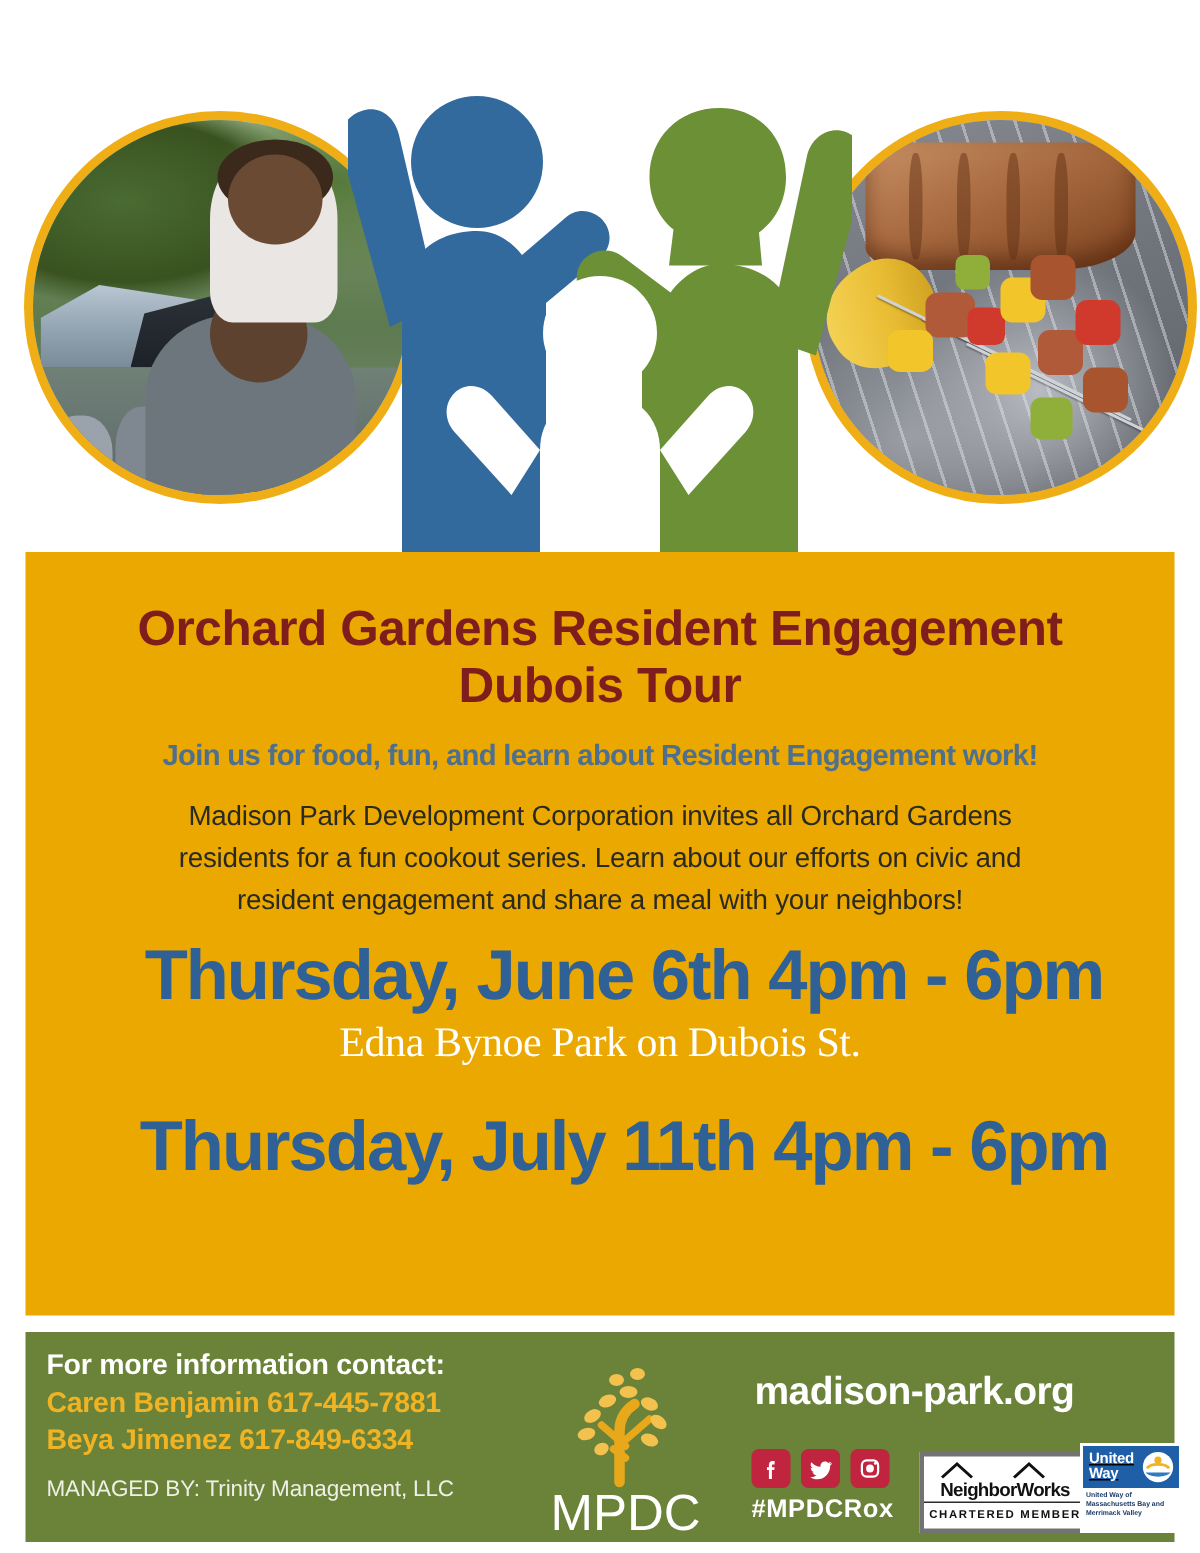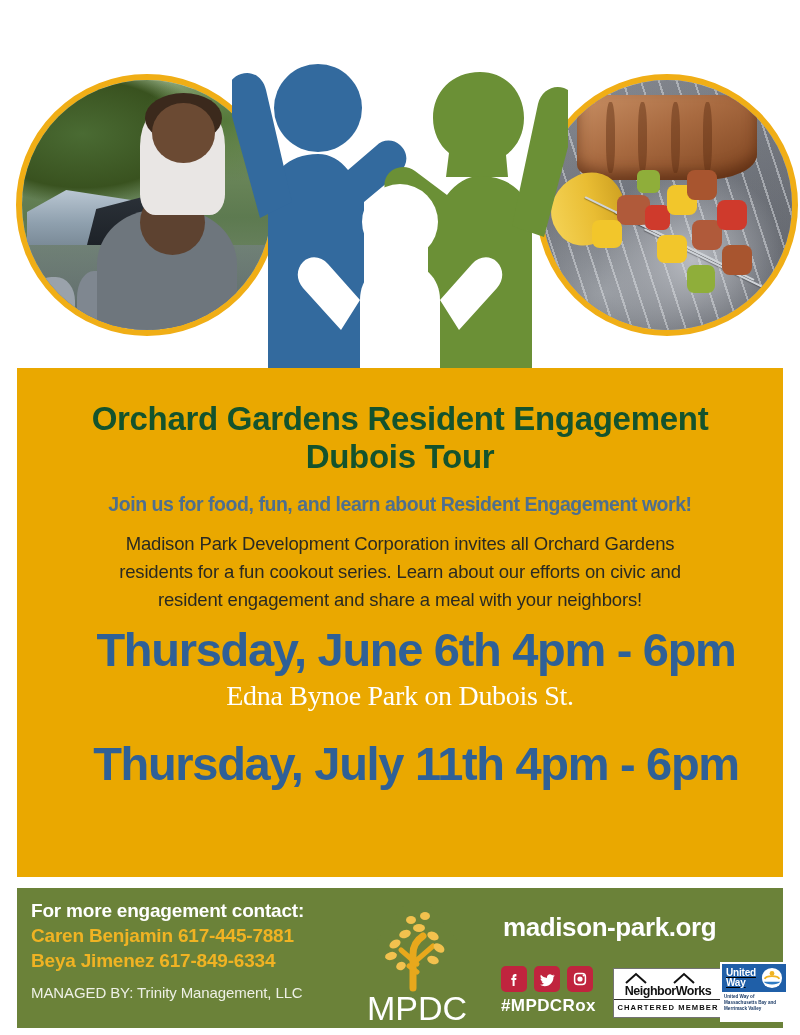--- a/index.html
+++ b/index.html
@@ -68,21 +68,21 @@
   .kb{position:absolute;border-radius:26%;}
   .pr-skewer{position:absolute;background:#cfd3d8;height:2px;border-radius:2px;
       box-shadow:0 1px 1px rgba(0,0,0,.3);}
 
   
   .figures{position:absolute;left:232px;top:50px;width:336px;height:322px;}
 
   
   .gold{position:absolute;left:17px;top:368px;width:766px;height:509px;
         background:#EAA800;}
-  .title{color:#14532d;font-weight:bold;text-align:center;
+  .title{color:#7f1d1d;font-weight:bold;text-align:center;
          font-size:33px;line-height:1.16;letter-spacing:-.3px;
          padding:32px 26px 0;}
   .subtitle{color:#4E6F8E;font-weight:bold;text-align:center;
             font-size:19.5px;letter-spacing:-.45px;padding:16px 14px 0;}
   .body-copy{color:#2a2a22;text-align:center;font-size:18.5px;
              line-height:1.52;padding:14px 78px 0;letter-spacing:-.15px;}
   .date-line{color:#2F6096;font-weight:bold;text-align:center;
              font-size:47px;line-height:1.04;letter-spacing:-1.3px;
              padding-top:12px;padding-left:32px;}
   .place-line{color:#ffffff;text-align:center;font-size:28px;
@@ -101,21 +101,21 @@
   .f-logo{position:absolute;left:330px;top:4px;width:140px;height:134px;}
   .f-url{position:absolute;left:486px;top:24px;color:#fff;font-weight:bold;
          font-size:26px;letter-spacing:-.4px;}
   .socials{position:absolute;left:484px;top:78px;display:flex;gap:7px;}
   .soc{width:26px;height:26px;border-radius:5px;background:#C0243E;
        display:flex;align-items:center;justify-content:center;}
   .hashtag{position:absolute;left:484px;top:108px;color:#fff;font-weight:bold;
            font-size:17px;letter-spacing:.4px;}
 
   .nw{position:absolute;left:613px;top:968px;width:108px;height:48px;
-      background:#fff;border:1px solid #737373;}
+      background:#fff;border:3px solid #737373;}
   .nw-top{height:30px;position:relative;}
   .nw-name{position:absolute;left:0;right:0;bottom:1px;text-align:center;
            font-size:12.5px;font-weight:bold;color:#111;letter-spacing:-.5px;}
   .nw-bar{height:16px;background:#fff;border-top:1px solid #2b2b2b;
           text-align:center;font-size:7.6px;font-weight:bold;color:#111;
           letter-spacing:1.1px;line-height:16px;}
   .uw{position:absolute;left:720px;top:962px;width:64px;height:56px;
       background:#fff;padding:2px;}
   .uw-top{height:28px;background:#1F5FA8;display:flex;align-items:center;text-decoration:underline;}
   .uw-words{color:#fff;font-size:10px;font-weight:bold;line-height:1.02;
@@ -219,21 +219,21 @@
   </div>
 
   <div class="evt2">
     <div class="date-line">Thursday,  July 11th 4pm - 6pm</div>
   </div>
 </div>
 
 <div class="footer">
 
   <div class="f-contact">
-    <div class="f-head">For more engagement contact:</div>
+    <div class="f-head">For more information contact:</div>
     <div class="f-person">Caren Benjamin 617-445-7881</div>
     <div class="f-person">Beya Jimenez 617-849-6334</div>
     <div class="f-managed">MANAGED BY: Trinity Management, LLC</div>
   </div>
 
   <svg class="f-logo" viewBox="0 0 140 134">
     <g fill="#6B8239">
       <path d="M10 16h14v84H10z"></path>
       <path d="M116 16h14v84h-14z"></path>
       <path d="M30 48 56 14l26 34v52H68V62H44v38H30z"></path>

